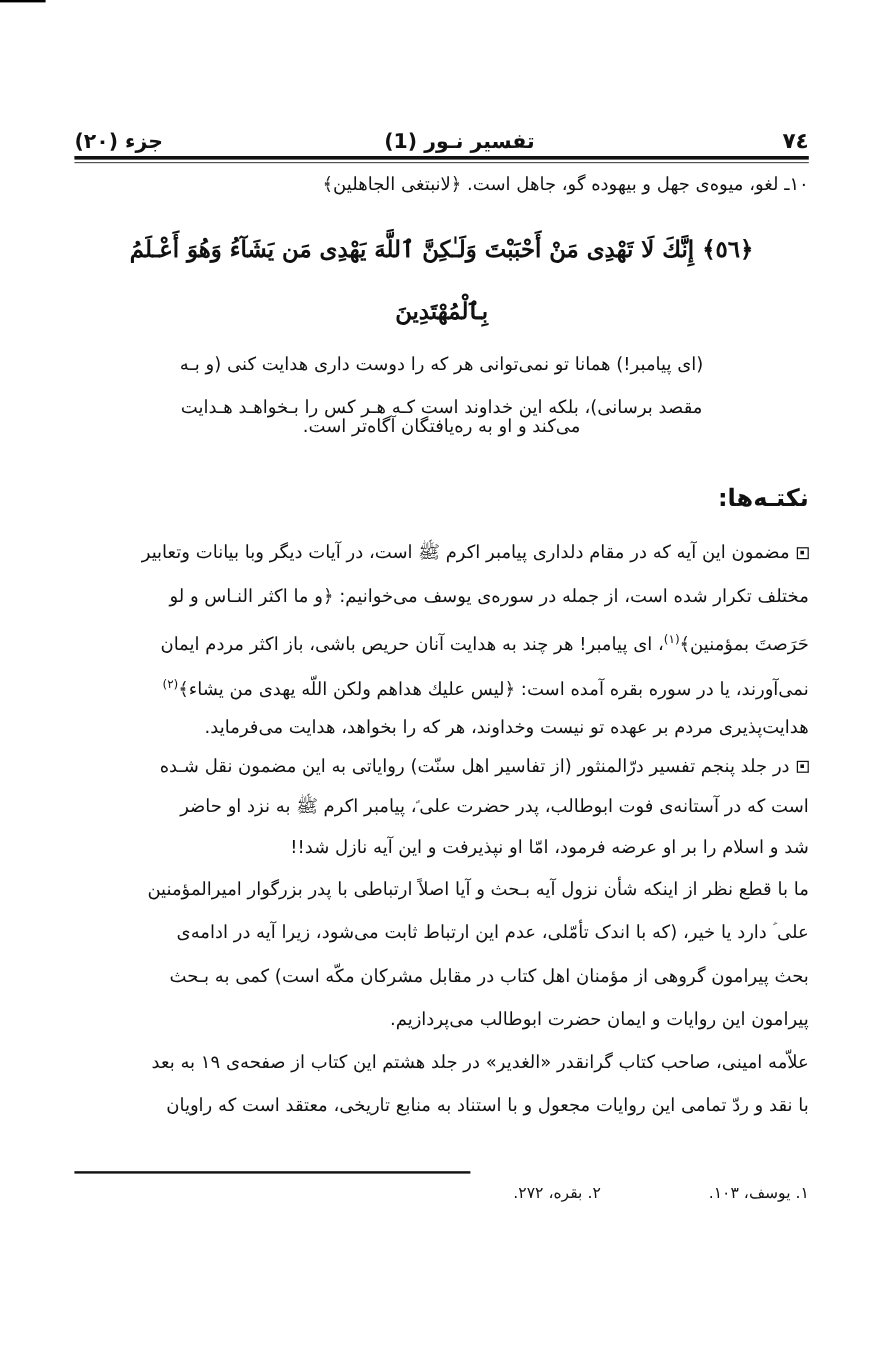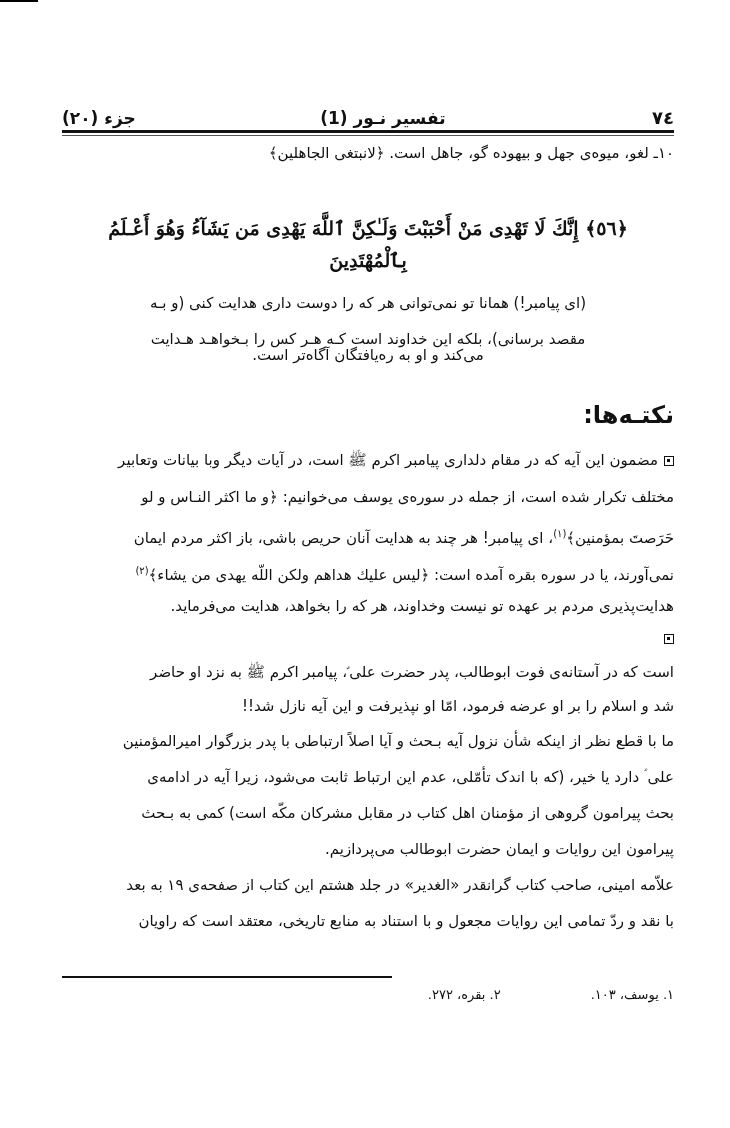--- a/index.html
+++ b/index.html
@@ -17,21 +17,21 @@
   }
   .header .pg { font-size: 18px; margin-left: 22px; }
   .header-rule { position: absolute; top: 130px; left: 0; right: 0; height: 3px; background: #111; }
   .header-rule2 { position: absolute; top: 135px; left: 0; right: 0; height: 1px; background: #555; }
 
   .line { position: absolute; left: 0; right: 0; font-size: 15px; line-height: 26px; white-space: nowrap; text-align: justify; }
   .center { text-align: center; }
 
   .verse { font-family: "DejaVu Serif", serif; font-weight: bold; font-size: 19px; }
   .translation { font-size: 15px; }
-  .section-title { font-weight: bold; font-size: 24px; }
+  .section-title { font-weight: bold; font-size: 20px; }
   .bullet {
     display: inline-block; width: 10px; height: 10px; border: 1.5px solid #111;
     position: relative; vertical-align: middle; margin-left: 6px; box-sizing: border-box;
   }
   .bullet::after { content: ""; position: absolute; left: 2px; top: 2px; width: 3px; height: 3px; background: #111; }
   sup { font-size: 10px; }
 
   .fn-rule { position: absolute; top: 976px; left: 0; width: 330px; height: 2px; background: #111; }
   .footnotes { position: absolute; top: 987px; right: 0; font-size: 13px; display: flex; gap: 90px; }
 </style>
@@ -45,21 +45,21 @@
   <div class="header">
     <span class="pg">٧٤</span>
     <span>تفسیر نـور (1)</span>
     <span>جزء (٢٠)</span>
   </div>
   <div class="header-rule"></div>
   <div class="header-rule2"></div>
 
   <div class="line" style="top:140px;">١٠ـ لغو، میوه‌ی جهل و بیهوده گو، جاهل است. ﴿لانبتغی الجاهلین﴾</div>
 
-  <div class="line verse center" style="top:190px; line-height:36px;margin-top:20px;">
+  <div class="line verse center" style="top:190px; line-height:36px;">
     <span>﴿٥٦﴾</span>
     <span>إِنَّكَ لَا تَهْدِى مَنْ أَحْبَبْتَ وَلَـٰكِنَّ ٱللَّهَ يَهْدِى مَن يَشَآءُ وَهُوَ أَعْـلَمُ</span>
   </div>
   <div class="line verse center" style="top:242px; line-height:36px;">بِٱلْمُهْتَدِينَ</div>
 
   <div class="line translation center" style="top:290px;">(ای پیامبر!) همانا تو نمی‌توانی هر که را دوست داری هدایت کنی (و بـه</div>
   <div class="line translation center" style="top:326px;">مقصد برسانی)، بلکه این خداوند است کـه هـر کس را بـخواهـد هـدایت</div>
   <div class="line translation center" style="top:342px;">می‌کند و او به ره‌یافتگان آگاه‌تر است.</div>
 
   <div class="line section-title" style="top:402px;">نکتـه‌ها:</div>
@@ -70,21 +70,21 @@
   <div class="line" style="top:484px;">مختلف تکرار شده است، از جمله در سوره‌ی یوسف می‌خوانیم: ﴿و ما اکثر النـاس و لو</div>
   <div class="line" style="top:521px;">
     <span>حَرَصتَ بمؤمنین﴾</span><sup>(١)</sup><span>، ای پیامبر! هر چند به هدایت آنان حریص باشی، باز اکثر مردم ایمان</span>
   </div>
   <div class="line" style="top:558px;">
     <span>نمی‌آورند، یا در سوره بقره آمده است: ﴿لیس علیك هداهم ولكن اللّه یهدی من یشاء﴾</span><sup>(٢)</sup>
   </div>
   <div class="line" style="top:593px;">هدایت‌پذیری مردم بر عهده تو نیست وخداوند، هر که را بخواهد، هدایت می‌فرماید.</div>
 
   <div class="line" style="top:625px;">
-    <span class="bullet"></span>
+    <span class="bullet"></span><span>در جلد پنجم تفسیر درّالمنثور (از تفاسیر اهل سنّت) روایاتی به این مضمون نقل شـده</span>
   </div>
   <div class="line" style="top:659px;">است که در آستانه‌ی فوت ابوطالب، پدر حضرت علی ؑ، پیامبر اکرم ﷺ به نزد او حاضر</div>
   <div class="line" style="top:693px;">شد و اسلام را بر او عرضه فرمود، امّا او نپذیرفت و این آیه نازل شد!!</div>
 
   <div class="line" style="top:728px;">ما با قطع نظر از اینکه شأن نزول آیه بـحث و آیا اصلاً ارتباطی با پدر بزرگوار امیرالمؤمنین</div>
   <div class="line" style="top:764px;">علی ؑ دارد یا خیر، (که با اندک تأمّلی، عدم این ارتباط ثابت می‌شود، زیرا آیه در ادامه‌ی</div>
   <div class="line" style="top:800px;">بحث پیرامون گروهی از مؤمنان اهل کتاب در مقابل مشرکان مکّه است) کمی به بـحث</div>
   <div class="line" style="top:836px;">پیرامون این روایات و ایمان حضرت ابوطالب می‌پردازیم.</div>
   <div class="line" style="top:872px;">علاّمه امینی، صاحب کتاب گرانقدر «الغدیر» در جلد هشتم این کتاب از صفحه‌ی ١٩ به بعد</div>
   <div class="line" style="top:908px;">با نقد و ردّ تمامی این روایات مجعول و با استناد به منابع تاریخی، معتقد است که راویان</div>

